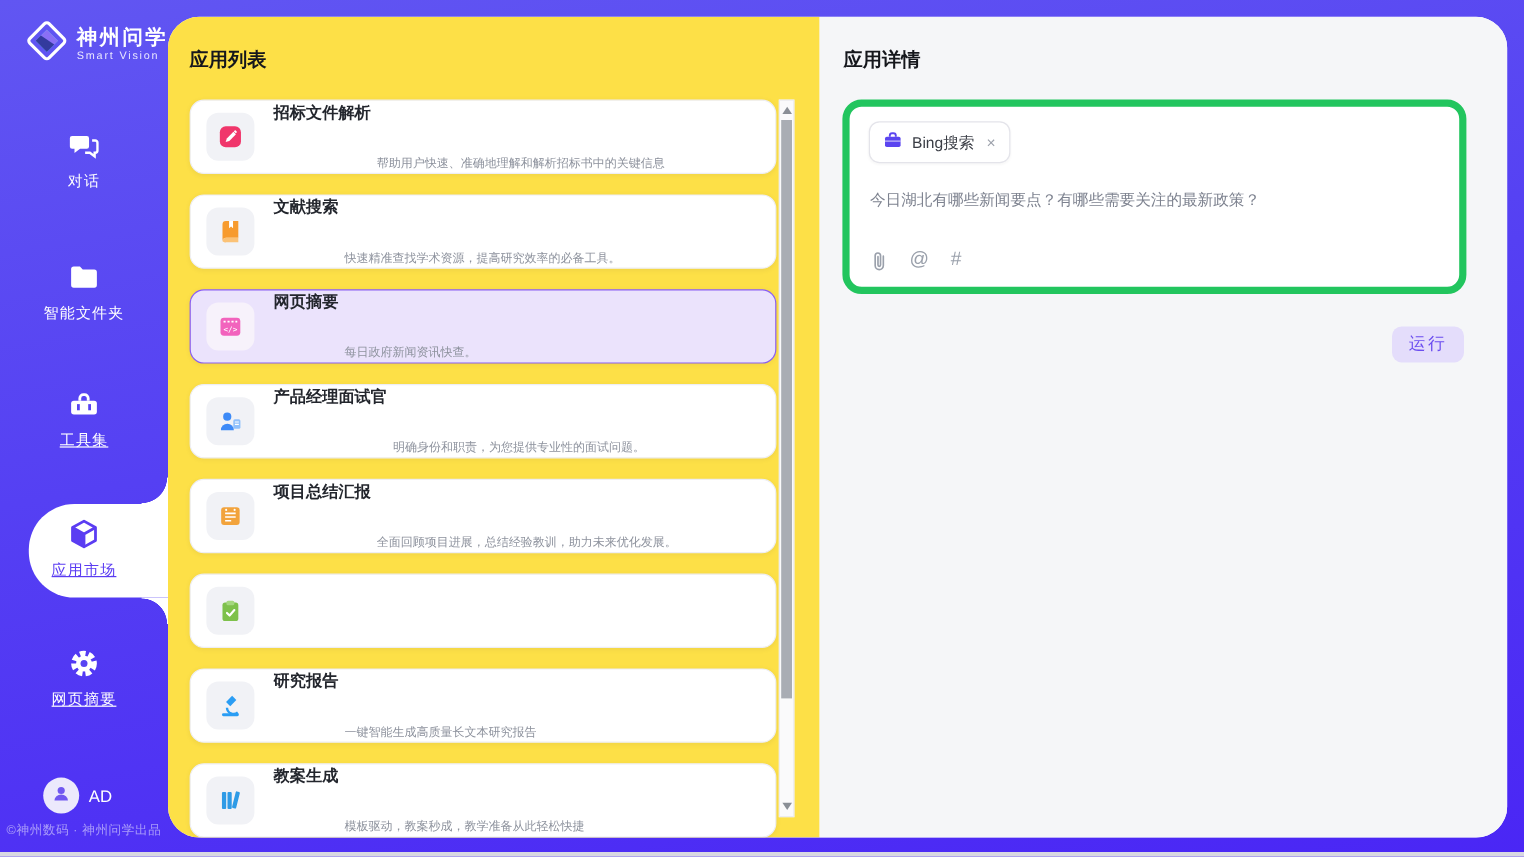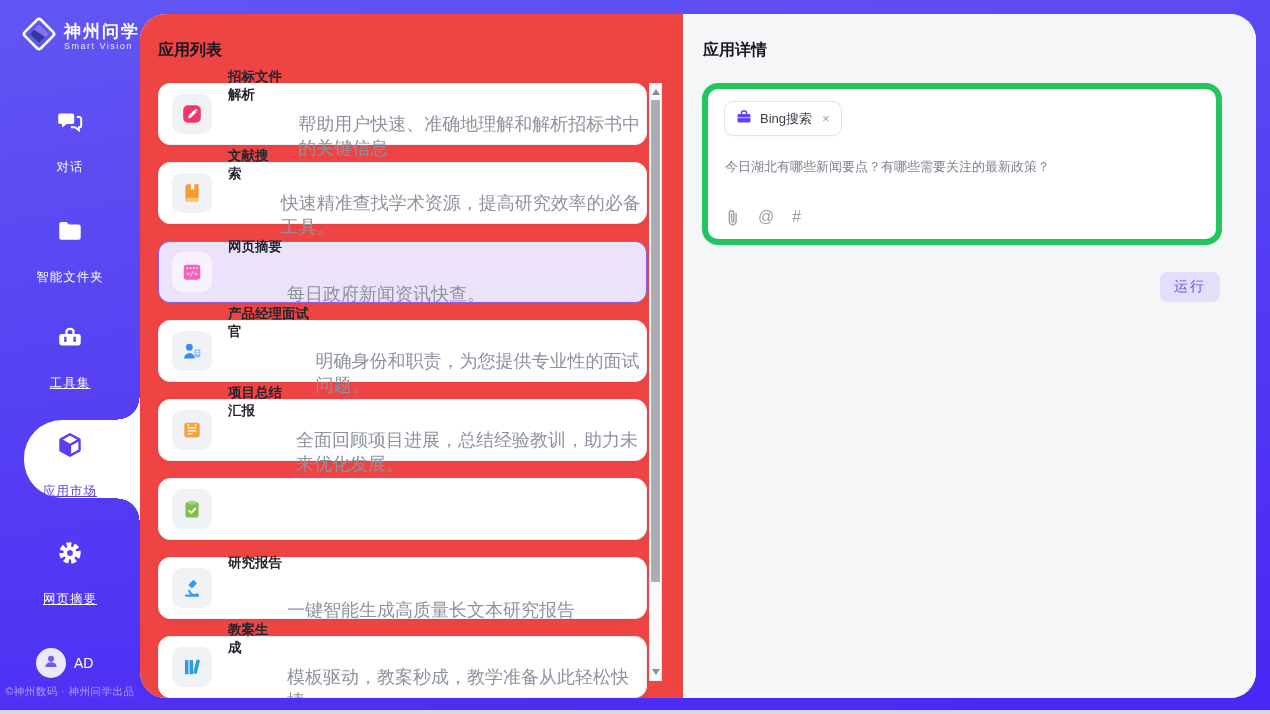--- a/index.html
+++ b/index.html
@@ -8,21 +8,21 @@
     font-family:"Liberation Sans","DejaVu Sans",sans-serif;
     background:linear-gradient(170deg,#6156f2 0%,#5540f3 45%,#4a26f5 100%);
   }
   
   .sidebar{position:absolute;left:0;top:0;width:140px;height:714px;z-index:3;}
   .logo{position:absolute;left:18px;top:13px;display:flex;align-items:center;gap:4px;}
   .logo-name{color:#fff;font-size:17px;font-weight:bold;letter-spacing:2px;line-height:19px;}
   .logo-sub{color:#e9e6ff;font-size:9px;letter-spacing:1.5px;}
   .nav-item{position:absolute;left:0;width:140px;text-align:center;color:#fff;cursor:pointer;z-index:4;}
   .nav-item .nav-icon{height:30px;display:flex;align-items:center;justify-content:center;}
-  .nav-item .nav-label{margin-top:23px;font-size:12.5px;letter-spacing:1px;}
+  .nav-item .nav-label{margin-top:7px;font-size:12.5px;letter-spacing:1px;}
   .nav-item.underlined .nav-label{text-decoration:underline;}
   .nav-item:nth-of-type(1){top:106px;}
   .nav-item:nth-of-type(2){top:216px;}
   .nav-item:nth-of-type(3){top:322px;}
   .nav-item:nth-of-type(4){top:430px;}
   .nav-item:nth-of-type(5){top:538px;}
   .nav-item.active{color:#5b3df2;}
   .active-bubble{position:absolute;left:24px;right:0;top:420px;height:78px;background:#ffffff;
     border-radius:38px 0 0 38px;z-index:2;}
   .bubble-fillet{position:absolute;right:0;width:22px;height:22px;z-index:2;}
@@ -30,33 +30,33 @@
   .bubble-fillet.bottom{top:498px;background:radial-gradient(circle 22px at 0 100%,transparent 0 21px,#fff 21.5px);}
   .user-row{position:absolute;left:36px;top:648px;display:flex;align-items:center;gap:8px;cursor:pointer;}
   .avatar{width:30px;height:30px;border-radius:50%;background:#ece9fc;display:flex;align-items:center;justify-content:center;}
   .user-name{color:#fff;font-size:14px;}
   .side-footer{position:absolute;left:0;top:685px;width:140px;text-align:center;
     color:rgba(255,255,255,0.5);font-size:10.5px;letter-spacing:0.5px;}
   
   .content{position:absolute;left:140px;top:14px;width:1116px;height:684px;background:#ffffff;
     border-radius:26px;overflow:hidden;display:flex;z-index:1;}
   
-  .list-pane{width:543px;background:#ef4444;position:relative;flex:none;}
+  .list-pane{width:543px;background:#fde047;position:relative;flex:none;}
   .pane-title{position:absolute;left:18px;top:26px;font-size:16px;font-weight:bold;color:#15171c;}
   .app-list{position:absolute;left:18px;top:69px;width:489px;}
   .app-card{box-sizing:border-box;height:62px;border:1px solid #eeeef3;border-radius:12px;margin-bottom:17px;
     display:flex;align-items:center;padding-left:13px;background:#fff;cursor:pointer;
     box-shadow:0 1px 4px rgba(25,25,60,0.05);}
   .app-card.selected{background:#ebe3fc;border:1.5px solid #8a5ff2;}
   .icon-badge{width:40px;height:40px;border-radius:10px;background:#f1f2f6;flex:none;
     display:flex;align-items:center;justify-content:center;margin-right:16px;}
   .app-card.selected .icon-badge{background:#f7f2fb;}
   .app-texts{display:flex;flex-direction:row;gap:5px;}
   .app-name{font-size:13.5px;font-weight:bold;color:#23262d;}
-  .app-desc{font-size:18px;color:#8d929d;margin-top:44px;}
+  .app-desc{font-size:10px;color:#8d929d;margin-top:44px;}
   
   .scrollbar{position:absolute;left:509px;top:69px;width:13px;height:598px;background:#fafafb;
     border:1px solid #ececef;box-sizing:border-box;}
   .scroll-thumb{position:absolute;left:1px;top:16px;width:9px;height:482px;background:#a9adb4;cursor:pointer;}
   .scroll-arrow{position:absolute;left:2px;width:0;height:0;border-left:4px solid transparent;border-right:4px solid transparent;cursor:pointer;}
   .scroll-arrow.up{top:5px;border-bottom:6px solid #8a8f96;}
   .scroll-arrow.down{bottom:5px;border-top:6px solid #8a8f96;}
   
   .detail-pane{flex:1;background:#f5f6f8;position:relative;}
   .detail-title{position:absolute;left:20px;top:26px;font-size:16px;font-weight:bold;color:#15171c;}

